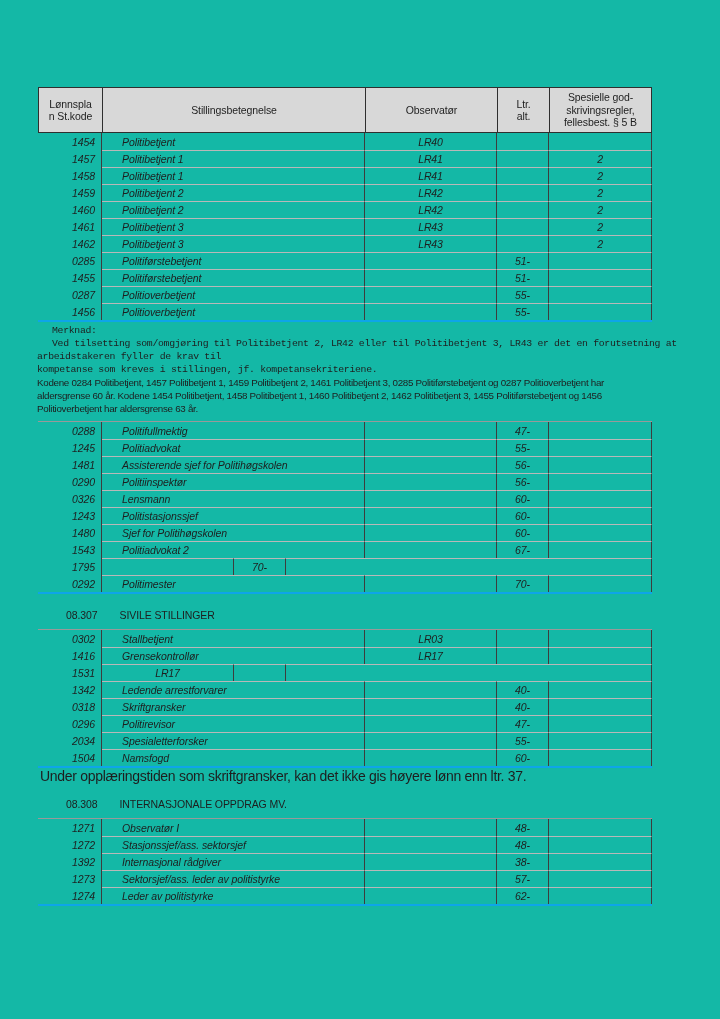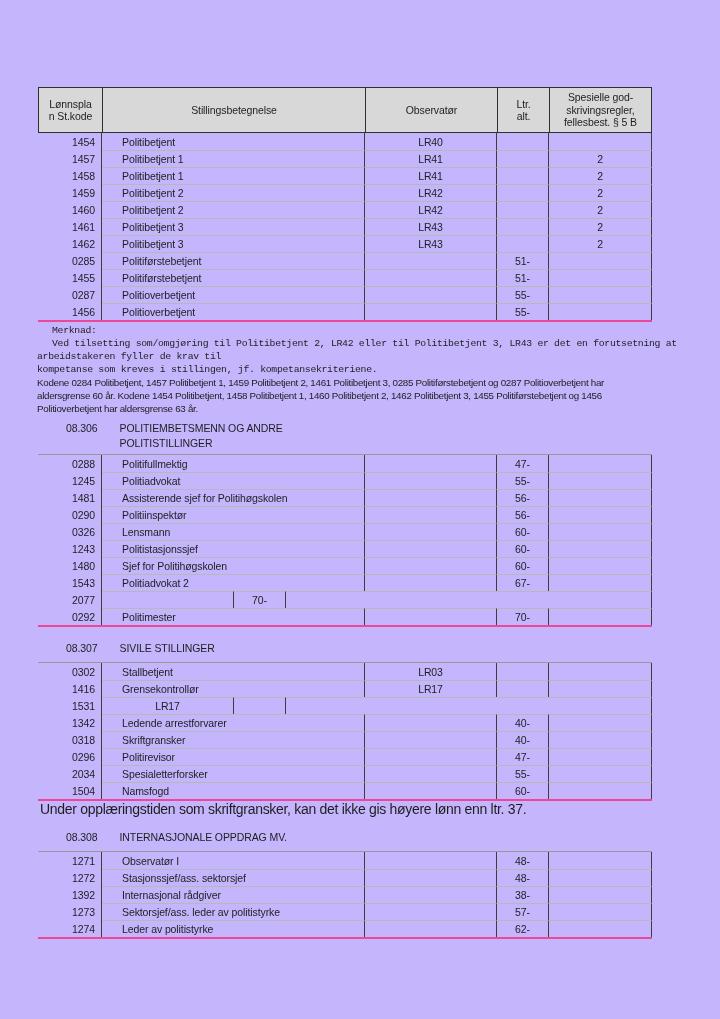--- a/index.html
+++ b/index.html
@@ -1,20 +1,20 @@
 <!DOCTYPE html>
 <html><head>
 <meta charset="utf-8">
 <style>
   html,body { margin:0; padding:0; background:#e8e8e8; }
   .page {
     position:relative;
     width:720px; height:1019px;
     margin:0 auto;
-    background:#c4b5fd;
+    background:#14b8a6;
     overflow:hidden;
     font-family:"Liberation Sans", sans-serif;
     color:#1e1e1e;
   }
   .pre { white-space:pre-line; }
 
   
   .hdr {
     margin:87px 0 0 38px;
     width:614px; height:46px;
@@ -51,21 +51,22 @@
     display:inline-block; vertical-align:top;
     margin-left:22px;
     font-size:10.5px; line-height:15px; letter-spacing:-0.1px;
     white-space:pre-line;
   }
 
   
   .tbl {
     margin-left:38px; width:614px;
     box-sizing:border-box;
-    border-bottom:2px solid #ec4899;
+    border-bottom:2px solid #0ea5e9;
+    font-style:italic;
   }
   .section .tbl { border-top:1px solid #999999; }
   #host-first .tbl { border-top:none; }
 
   .row { display:flex; height:17px; }
   .cell {
     box-sizing:border-box;
     display:flex; align-items:center;
     font-size:10.5px; letter-spacing:-0.1px;
     overflow:hidden; white-space:nowrap;
@@ -204,22 +205,20 @@
     <div class="m-label ind">Merknad:</div>
     <div class="m-para ind pre">Ved tilsetting som/omgjøring til Politibetjent 2, LR42 eller til Politibetjent 3, LR43 er det en forutsetning at arbeidstakeren fyller de krav til
 kompetanse som kreves i stillingen, jf. kompetansekriteriene.</div>
     <div class="m-para pre">Kodene 0284 Politibetjent, 1457 Politibetjent 1, 1459 Politibetjent 2, 1461 Politibetjent 3, 0285 Politiførstebetjent og 0287 Politioverbetjent har
 aldersgrense 60 år. Kodene 1454 Politibetjent, 1458 Politibetjent 1, 1460 Politibetjent 2, 1462 Politibetjent 3, 1455 Politiførstebetjent og 1456
 Politioverbetjent har aldersgrense 63 år.</div>
   </div>
 
   <div id="host-rest">
   <div class="section">
-        <div class="section-head"><span class="sec-code">08.306</span><span class="sec-title">POLITIEMBETSMENN OG ANDRE
-POLITISTILLINGER</span></div>
         <div class="tbl">
   <div class="row">
             <div class="cell c1">0288</div>
             <div class="cell c2">Politifullmektig</div>
             <div class="cell c3"></div>
             <div class="cell c4">47-</div>
             <div class="cell c5"></div>
           </div>
 
   <div class="row">
@@ -273,21 +272,21 @@
   <div class="row">
             <div class="cell c1">1543</div>
             <div class="cell c2">Politiadvokat 2</div>
             <div class="cell c3"></div>
             <div class="cell c4">67-</div>
             <div class="cell c5"></div>
           </div>
 
 
   <div class="row">
-            <div class="cell c1">2077</div>
+            <div class="cell c1">1795</div>
             <div class="cell c3"></div>
             <div class="cell c4">70-</div>
             <div class="cell c5"></div>
           </div>
 
   <div class="row">
             <div class="cell c1">0292</div>
             <div class="cell c2">Politimester</div>
             <div class="cell c3"></div>
             <div class="cell c4">70-</div>

